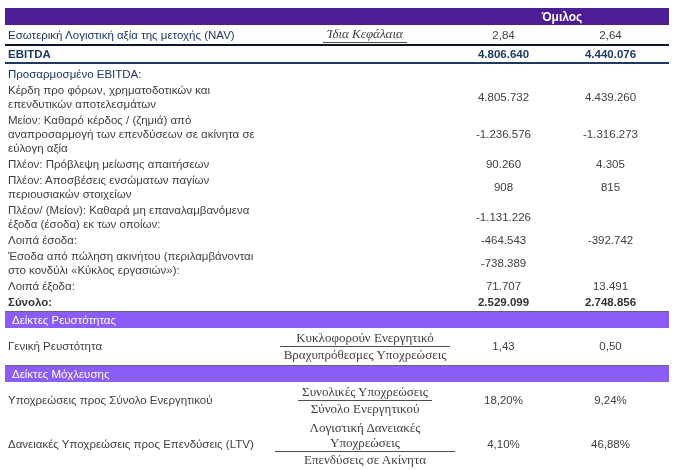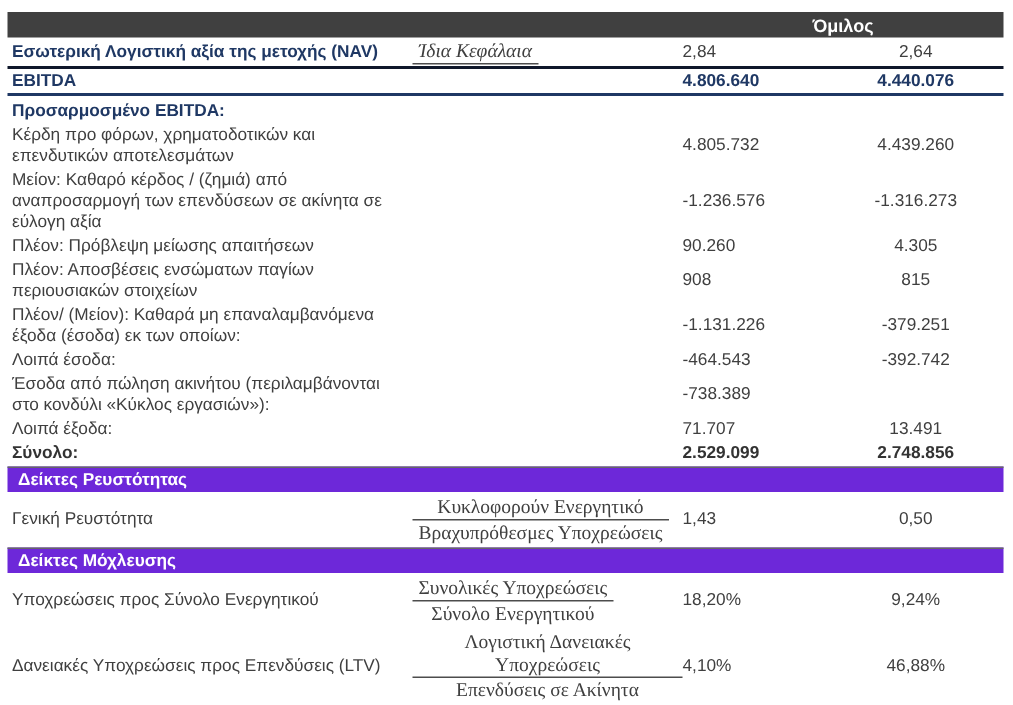--- a/index.html
+++ b/index.html
@@ -3,43 +3,43 @@
 <meta charset="utf-8">
 <style>
   html,body { margin:0; padding:0; background:#fff; }
   .page {
     position:relative; width:675px; height:470px; background:#ffffff;
     font-family:"Liberation Sans","DejaVu Sans",sans-serif;
     font-size:11.5px; color:#3f3f3f; overflow:hidden;
   }
   .tbl { position:absolute; left:5px; top:8px; width:664px; }
 
-  .hdr-bar { display:flex; align-items:center; background:#404040; height:17px;justify-content:center; }
+  .hdr-bar { display:flex; align-items:center; background:#4c1d95; height:17px;justify-content:center; }
   .hdr-spacer { width:450px; }
   .hdr-label { flex:1; text-align:center; color:#ffffff; font-weight:bold; font-size:12px; }
 
   .row { display:flex; align-items:center; padding:1px 0; }
   .c1 { width:270px; box-sizing:border-box; padding-left:3px; line-height:14px; }
   .c1 .wrap { display:inline-block; max-width:260px; }
-  .c2 { width:180px; display:flex; justify-content:flex-start; align-items:center; }
-  .c3 { width:97px; }
+  .c2 { width:180px; display:flex; justify-content:center; align-items:center; }
+  .c3 { width:97px; text-align:center; }
   .c4 { flex:1; text-align:center; }
 
-  .bold-navy { font-weight:bold; color:#1f3864; }
+  .bold-navy { font-weight:normal; color:#1f3864; }
 
   .ebitda-row { border-top:2px solid #0f172a; border-bottom:2px solid #1f3864; }
   .ebitda-row .c1, .ebitda-row .c3, .ebitda-row .c4 { font-weight:bold; color:#1f3864; }
 
   .title-row { margin-top:2px; }
 
   .total-row .c1, .total-row .c3, .total-row .c4 { font-weight:bold; color:#333333; }
 
   .section-bar {
-    height:16px; line-height:16px; background:#6d28d9; border-top:1px solid #666666;
-    color:#ffffff; font-weight:bold; padding-left:7px; box-sizing:content-box;
+    height:16px; line-height:16px; background:#8b5cf6; border-top:1px solid #666666;
+    color:#ffffff; font-weight:normal; padding-left:7px; box-sizing:content-box;
     margin-top:1px;
   }
 
   .ratio-row { padding:2px 0; }
 
   .frac {
     display:inline-flex; flex-direction:column; text-align:center;
     font-family:"Liberation Serif","DejaVu Serif",serif;
     font-size:13px; line-height:15px; color:#3f3f3f;
   }
@@ -104,21 +104,20 @@
     <div class="row">
       <div class="c1"><span class="wrap">Πλέον: Αποσβέσεις ενσώματων παγίων περιουσιακών στοιχείων</span></div>
       <div class="c2"></div>
       <div class="c3">908</div>
       <div class="c4">815</div>
     </div>
     <div class="row">
       <div class="c1"><span class="wrap">Πλέον/ (Μείον): Καθαρά μη επαναλαμβανόμενα έξοδα (έσοδα) εκ των οποίων:</span></div>
       <div class="c2"></div>
       <div class="c3">-1.131.226</div>
-      <div class="c4">-379.251</div>
     </div>
     <div class="row">
       <div class="c1"><span class="wrap">Λοιπά έσοδα:</span></div>
       <div class="c2"></div>
       <div class="c3">-464.543</div>
       <div class="c4">-392.742</div>
     </div>
     <div class="row">
       <div class="c1"><span class="wrap">Έσοδα από πώληση ακινήτου (περιλαμβάνονται στο κονδύλι «Κύκλος εργασιών»):</span></div>
       <div class="c2"></div>

